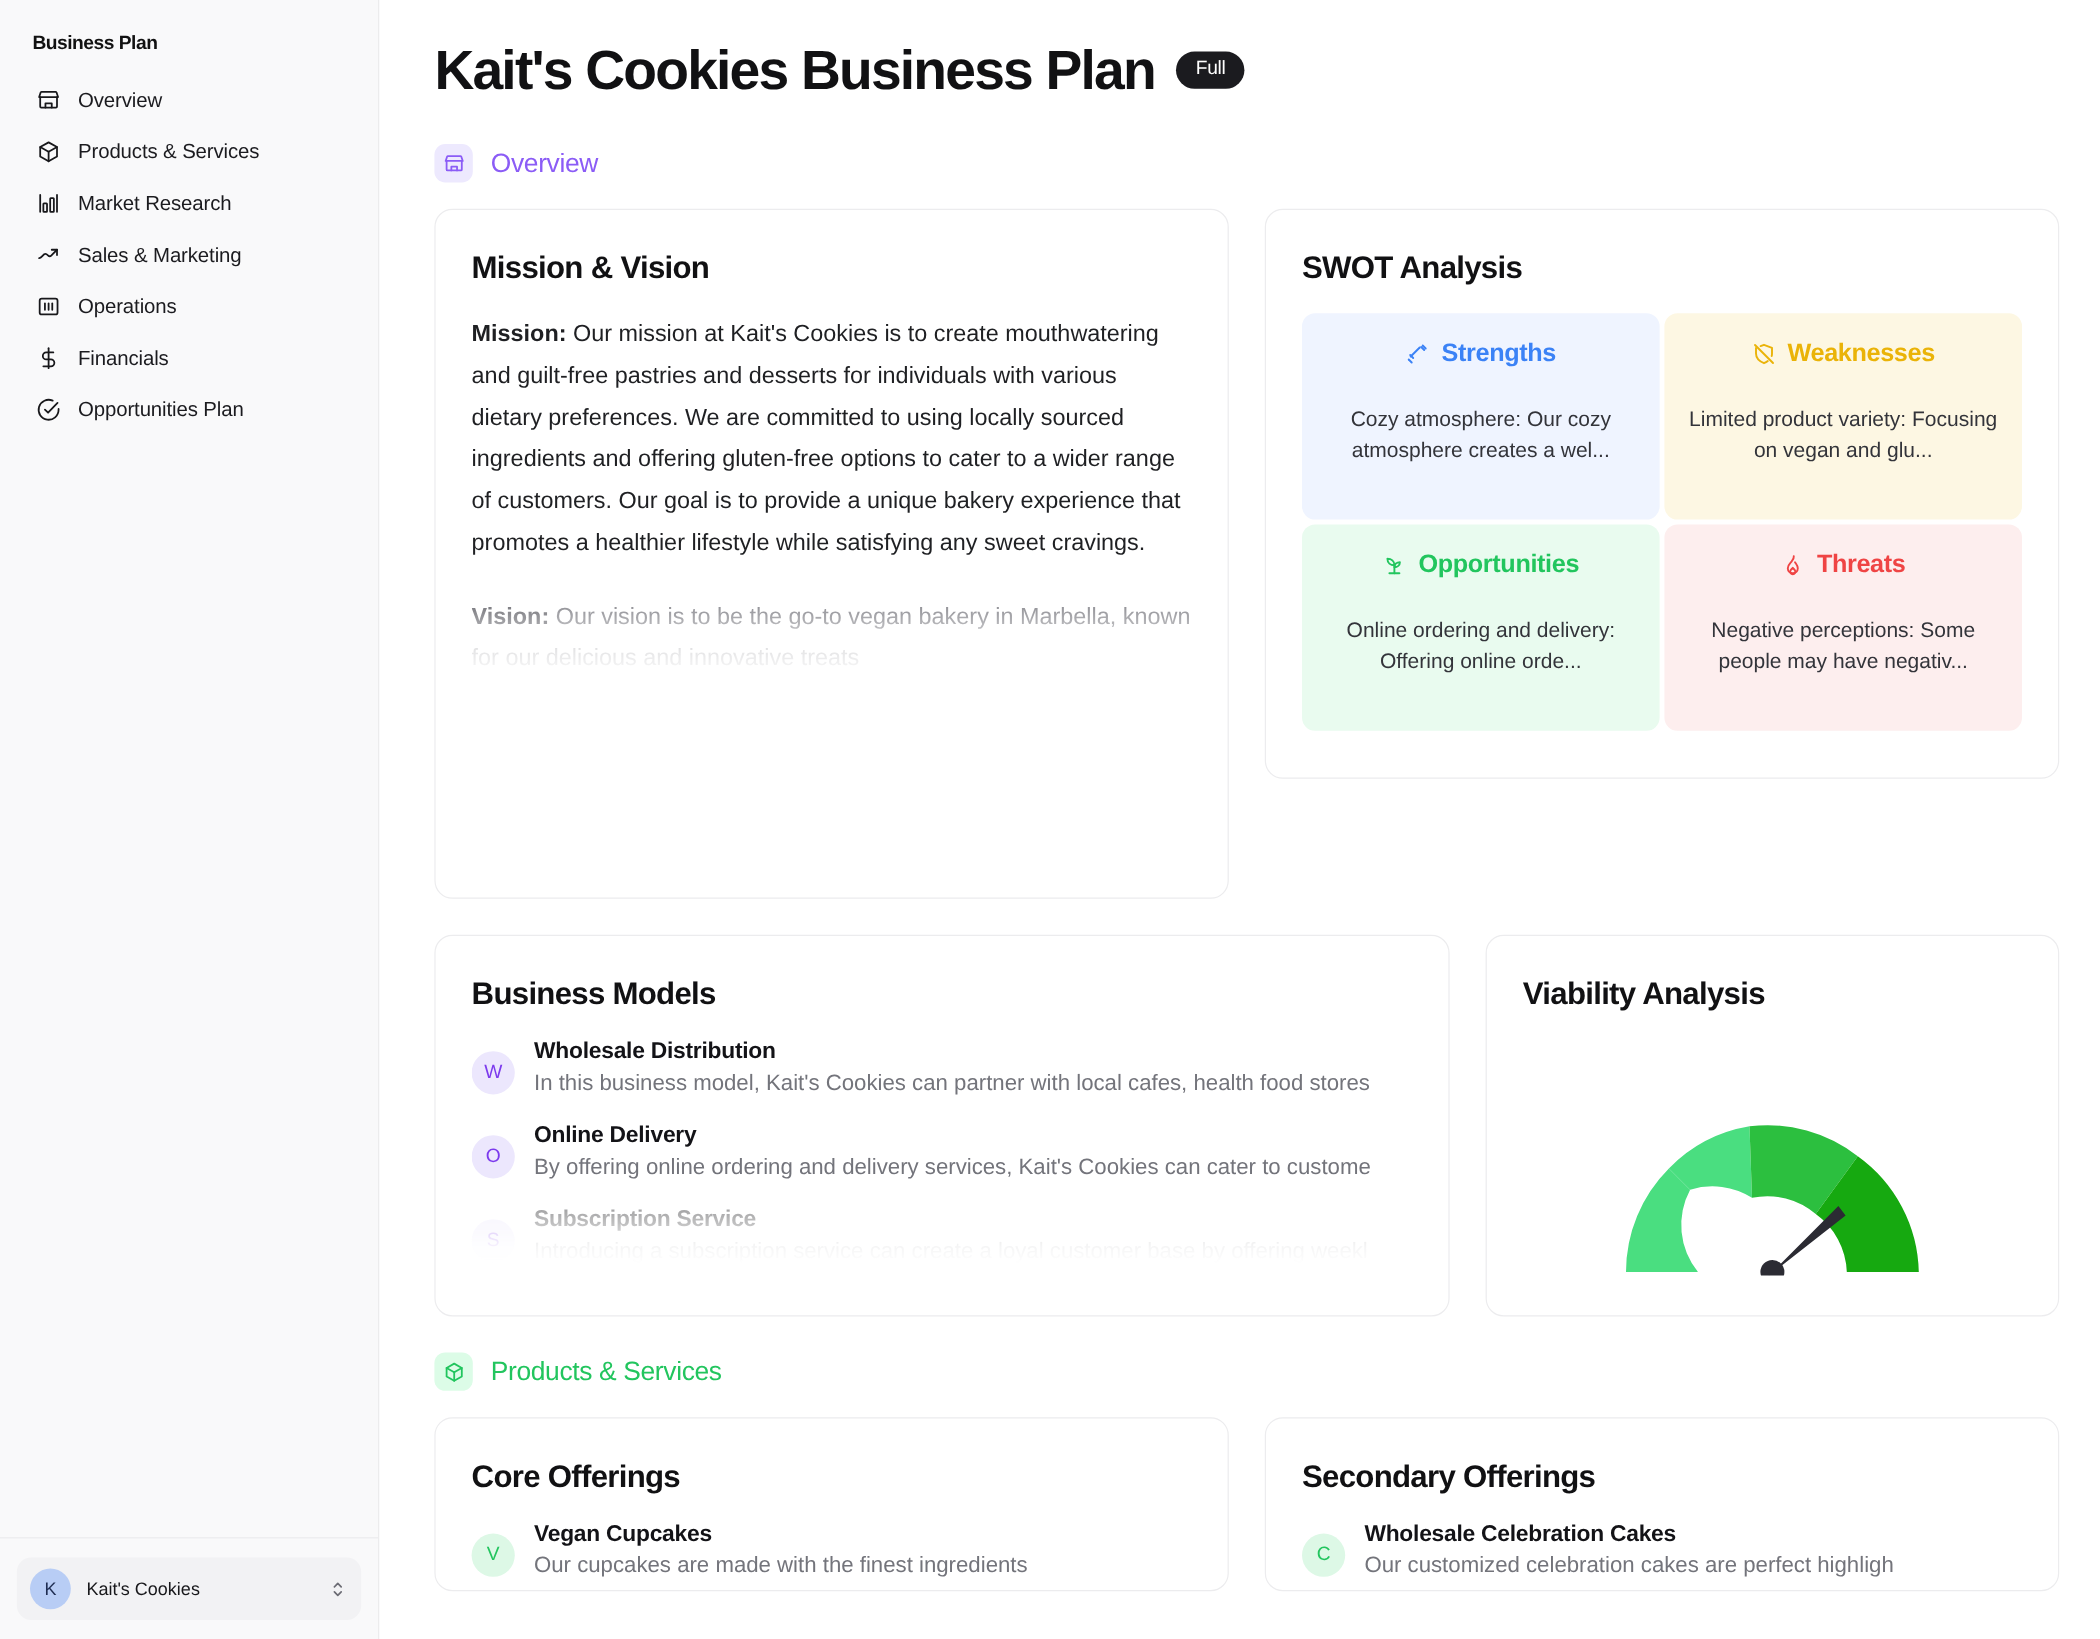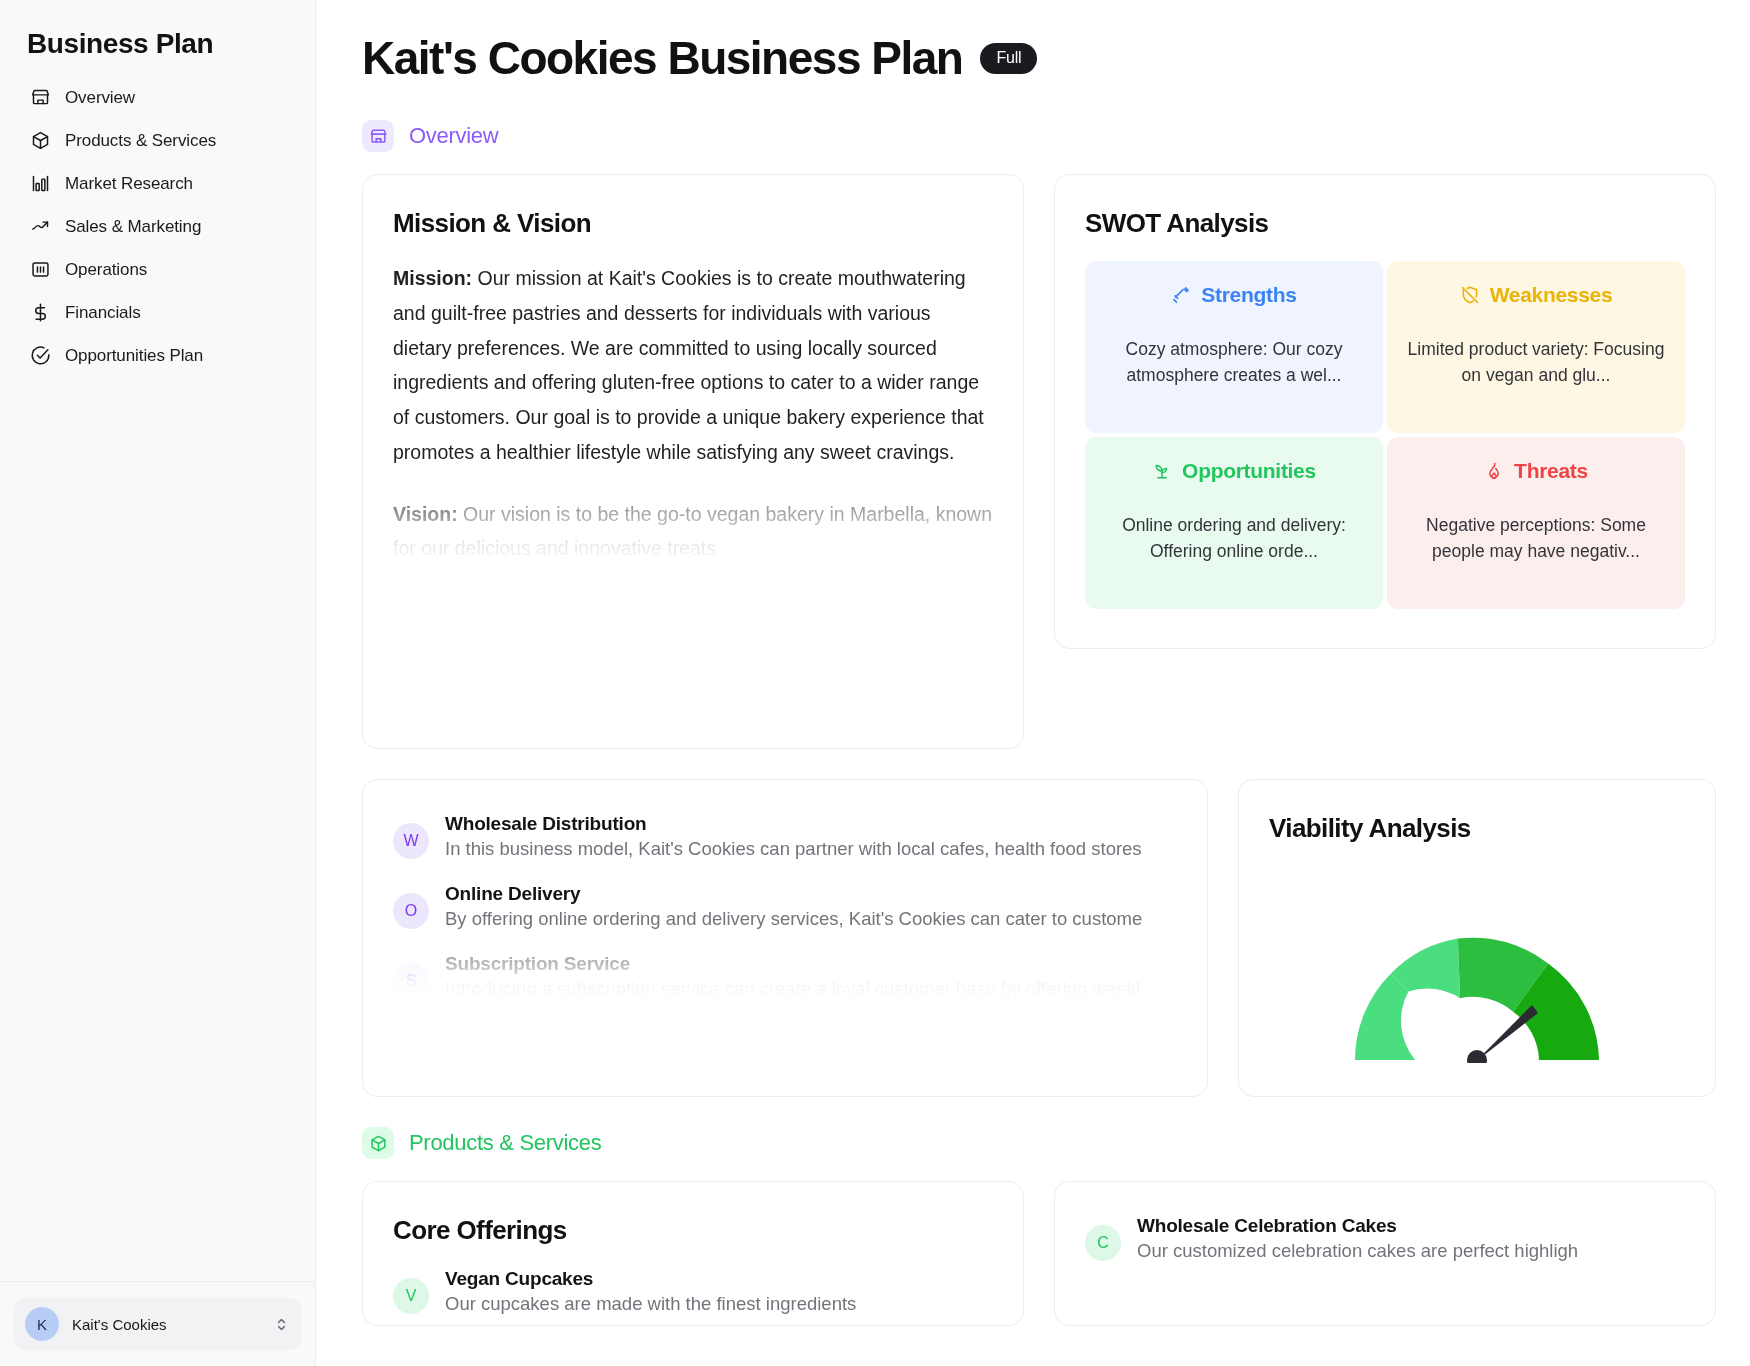--- a/index.html
+++ b/index.html
@@ -15,21 +15,21 @@
   
   .sidebar {
     width: 316px; min-width: 316px; height: 1366px;
     background: #f9f9fa;
     border-right: 1px solid #ececed;
     display: flex; flex-direction: column;
     position: relative;
   }
   .sidebar-top { padding: 28px 22px 0 22px; flex: 1; }
   .sidebar-title {
-    font-size: 28px; font-weight: 700; color: #121212;
+    font-size: 16px; font-weight: 700; color: #121212;
     letter-spacing: -0.4px; margin: 0 0 18px 5px;
   }
   .nav { display: flex; flex-direction: column; gap: 4px; }
   .nav-item {
     display: flex; align-items: center; gap: 14px;
     padding: 9px 8px; border-radius: 9px;
     color: #1b1b1f; font-size: 17px; cursor: pointer;
     letter-spacing: -0.1px;
   }
   .nav-icon { width: 21px; height: 21px; display: inline-flex; align-items: center; justify-content: center; color: #18181b; flex: 0 0 21px; }
@@ -341,20 +341,21 @@
             <div class="swot-text">Negative perceptions: Some people may have negativ...</div>
           </div>
 
         </div>
       </section>
     </div>
 
     <div class="grid g-wide" style="margin-bottom:30px;">
 
       <section class="card bm-card">
+        <div class="card-title">Business Models</div>
         <div class="bm-list fade-mask">
 
           <div class="bm-row">
             <div class="bm-av">W</div>
             <div style="min-width:0;">
               <div class="bm-name">Wholesale Distribution</div>
               <div class="bm-desc">In this business model, Kait's Cookies can partner with local cafes, health food stores</div>
             </div>
           </div>
 
@@ -422,20 +423,21 @@
         <div class="off-row">
           <div class="off-av">V</div>
           <div style="min-width:0;">
             <div class="off-name">Vegan Cupcakes</div>
             <div class="off-desc">Our cupcakes are made with the finest ingredients</div>
           </div>
         </div>
       </section>
 
       <section class="card prod-card">
+        <div class="card-title">Secondary Offerings</div>
         <div class="off-row">
           <div class="off-av">C</div>
           <div style="min-width:0;">
             <div class="off-name">Wholesale Celebration Cakes</div>
             <div class="off-desc">Our customized celebration cakes are perfect highligh</div>
           </div>
         </div>
       </section>
 
     </div>

